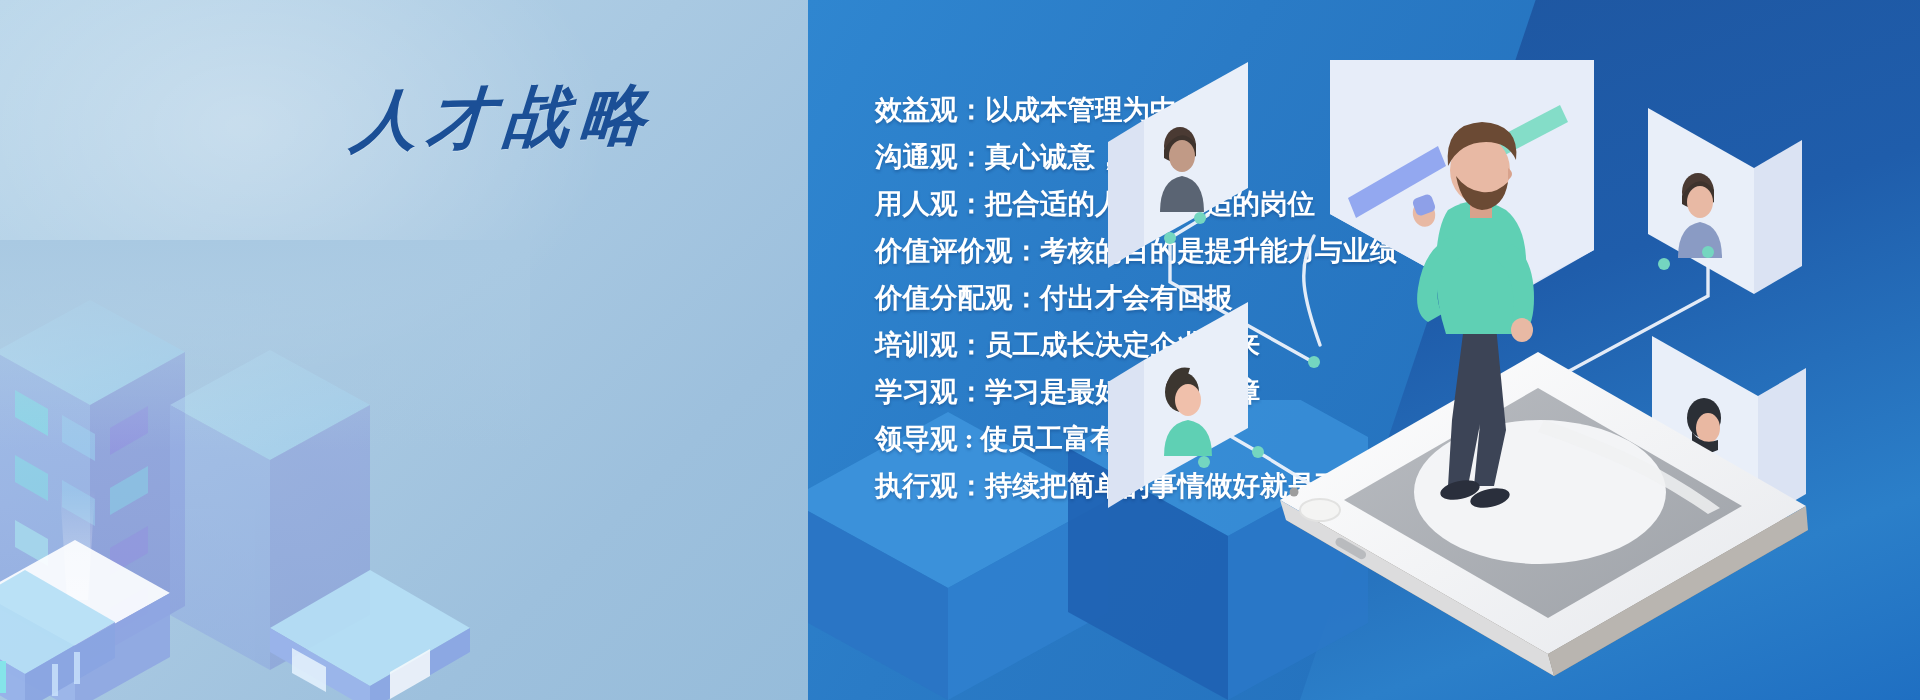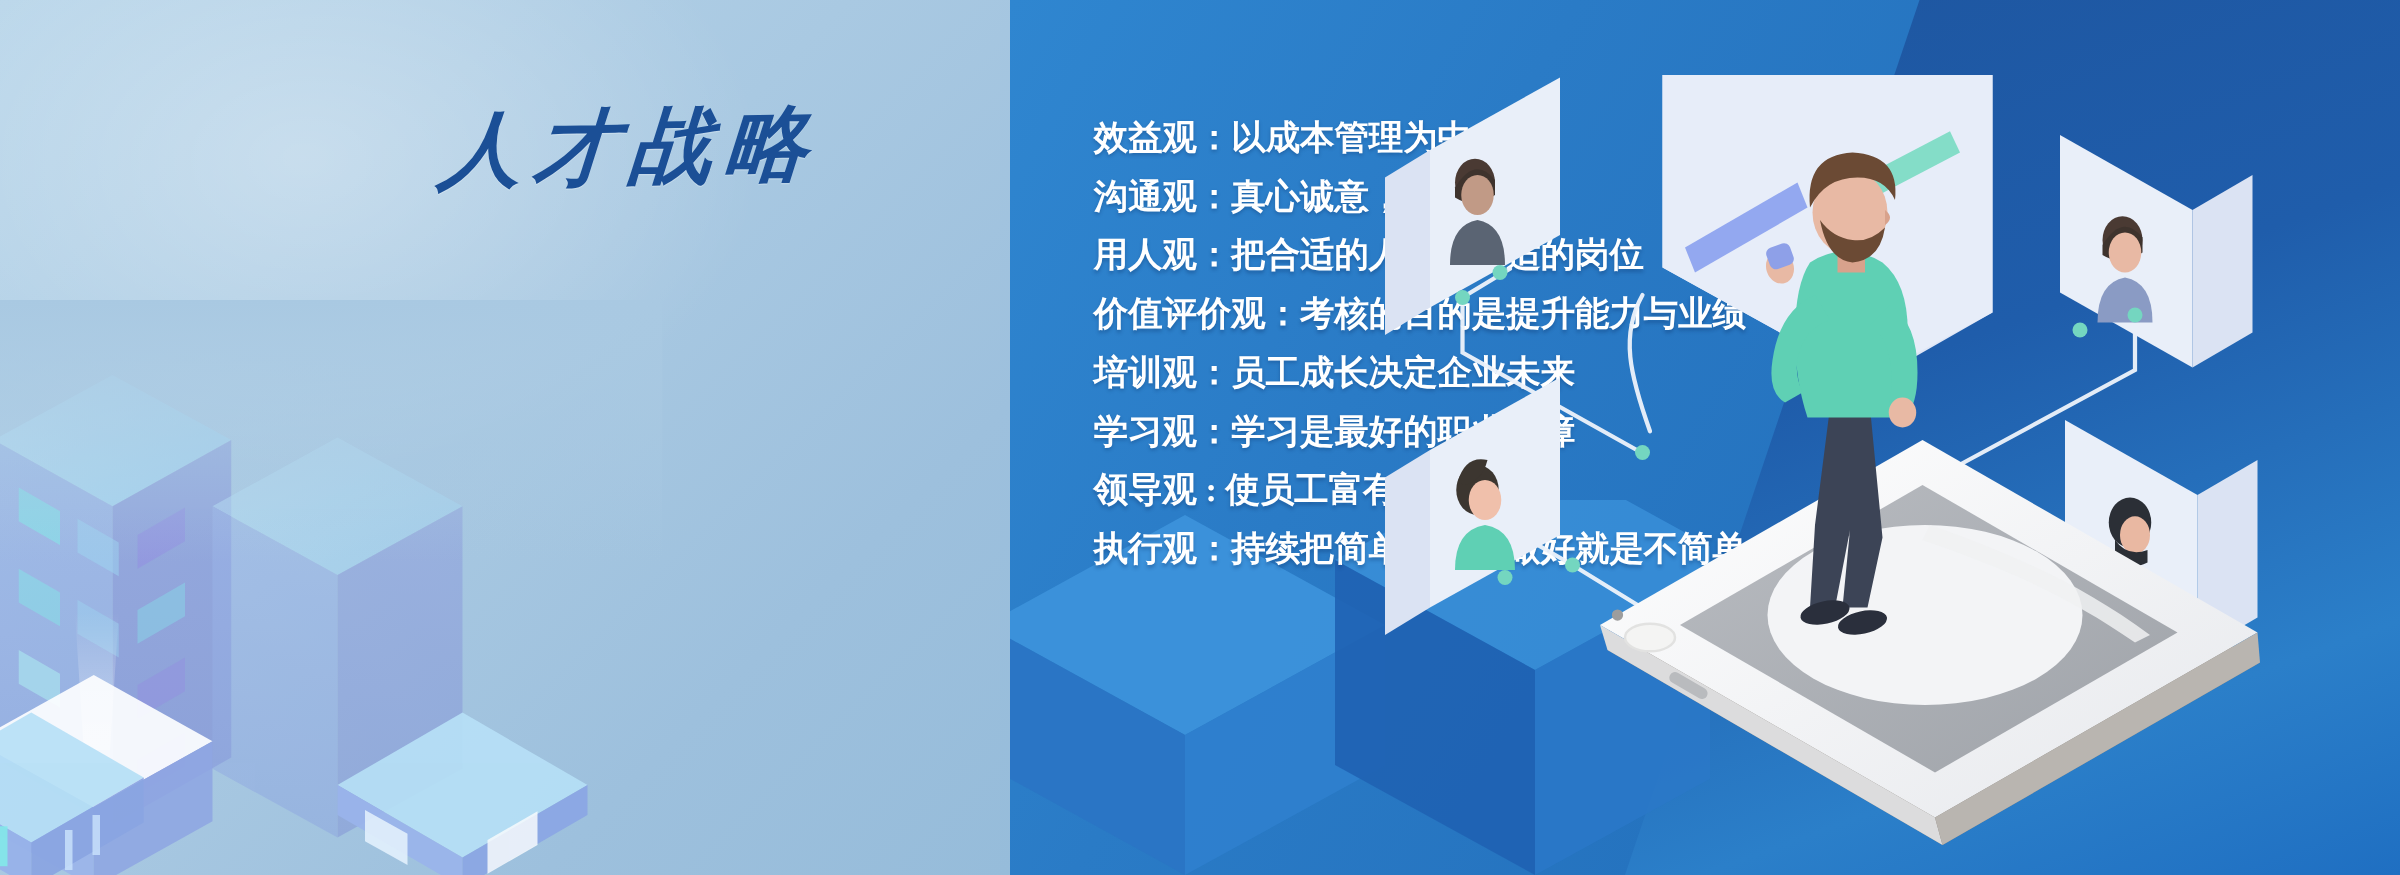--- a/index.html
+++ b/index.html
@@ -154,20 +154,21 @@
       <polygon points="420,-40 580,48 420,136 260,48" fill="#3a8fd8" opacity=".85"></polygon>
       <polygon points="260,48 420,136 420,300 260,212" fill="#1f62b2" opacity=".9"></polygon>
       <polygon points="580,48 420,136 420,300 580,212" fill="#2a78c8" opacity=".85"></polygon>
     </svg>
 
     <div id="values">
       <div class="value-line">效益观：以成本管理为中心</div>
       <div class="value-line">沟通观：真心诚意，知彼解己</div>
       <div class="value-line">用人观：把合适的人放到合适的岗位</div>
       <div class="value-line">价值评价观：考核的目的是提升能力与业绩</div>
+      <div class="value-line">价值分配观：付出才会有回报</div>
       <div class="value-line">培训观：员工成长决定企业未来</div>
       <div class="value-line">学习观：学习是最好的职业保障</div>
       <div class="value-line">领导观 : 使员工富有成就</div>
       <div class="value-line">执行观：持续把简单的事情做好就是不简单</div>
     </div>
 
     <svg id="illus" viewBox="0 0 812 700">
       <defs>
         <linearGradient id="cardG" x1="0" y1="0" x2="1" y2="1">
           <stop offset="0" stop-color="#f2f6fd"></stop>

